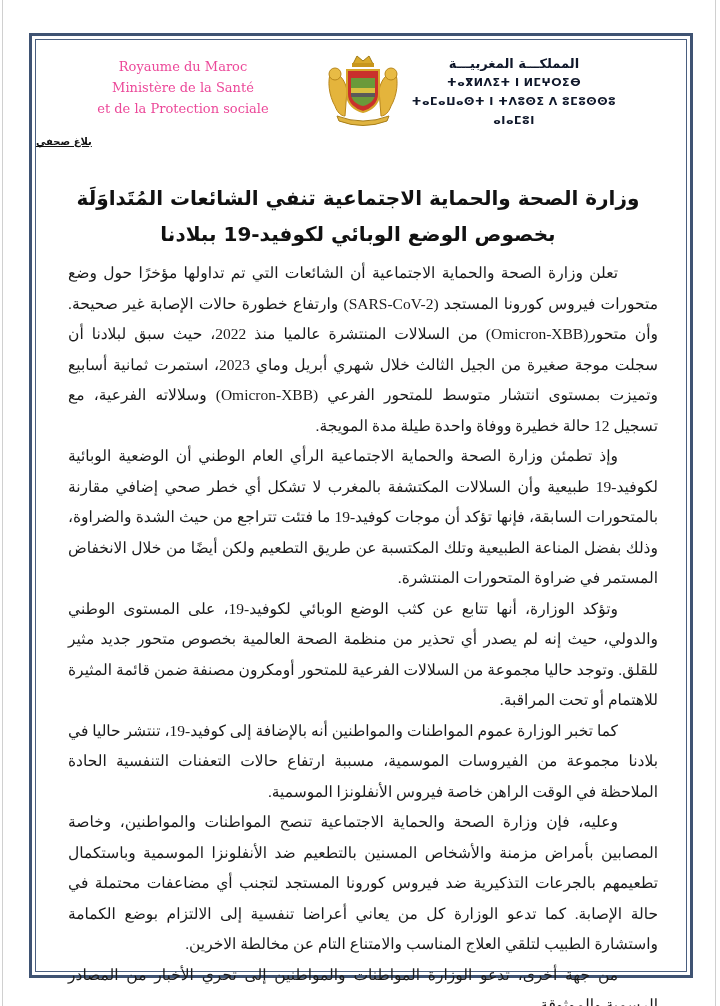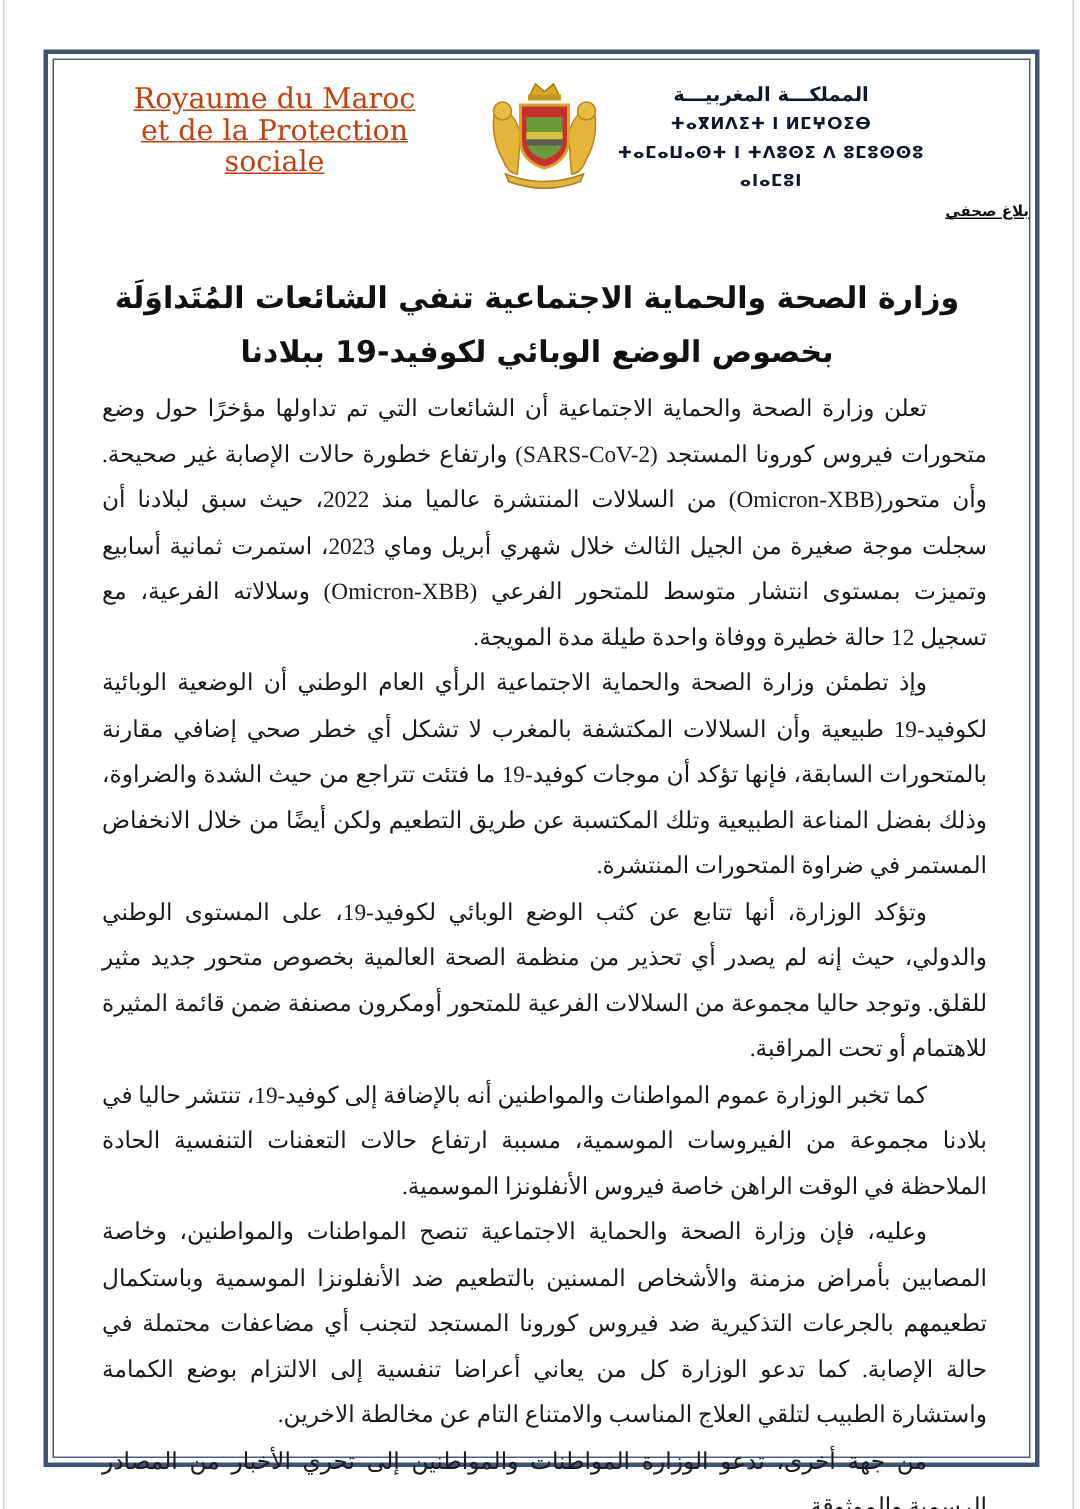--- a/index.html
+++ b/index.html
@@ -15,30 +15,30 @@
       position: absolute; left: 29px; top: 33px; width: 664px; height: 945px;
       border: 3px solid #3f5373; box-sizing: border-box;
     }
     .frame-inner {
       position: absolute; left: 3px; top: 3px; right: 3px; bottom: 3px;
       border: 1px solid #4a5f80; box-sizing: border-box;
     }
     .header { position: absolute; left: 0; top: 0; width: 100%; height: 110px; }
     .fr-block {
       position: absolute; left: 32px; top: 16px; width: 230px; text-align: center;
-      font-family: "DejaVu Serif", serif; font-size: 19px; line-height: 21px; color: #c2410c; text-decoration: underline;
+      font-family: "DejaVu Serif", serif; font-size: 13px; line-height: 21px; color: #ec4899;
     }
     .emblem { position: absolute; left: 287px; top: 10px; width: 80px; height: 78px; }
     .ar-block {
       position: absolute; right: 52px; top: 14px; width: 240px; text-align: center;
       direction: rtl; font-family: "DejaVu Sans", sans-serif; font-size: 13px; line-height: 19px; color: #0f172a; font-weight: bold;
     }
     .tifinagh { direction: ltr; font-size: 11px; letter-spacing: 0.5px; }
     .press-label {
-      position: absolute; left: 0; right: 0; top: 96px; text-align: right;
+      position: absolute; left: 0; right: 0; top: 96px; text-align: left;
       font-size: 10px; font-weight: bold; text-decoration: underline; color: #111;
     }
     .press-date {
       position: absolute; left: 0; right: 0; top: 120px; text-align: center; direction: rtl;
       font-size: 11px; font-weight: bold; text-decoration: underline; color: #111;
     }
     .title {
       position: absolute; left: 20px; right: 26px; top: 140px; text-align: center; direction: rtl;
       font-size: 20px; font-weight: bold; line-height: 36px; color: #111;
     }
@@ -52,20 +52,21 @@
 <body>
 
 <div class="page-edge"></div>
 
 <div class="frame-outer">
   <div class="frame-inner">
 
     <div class="header">
       <div class="fr-block">
         <div>Royaume du Maroc</div>
+        <div>Ministère de la Santé</div>
         <div>et de la Protection sociale</div>
       </div>
 
       <div class="emblem">
         <svg width="80" height="78" viewBox="0 0 80 78">
 
           <path d="M30 14 L34 6 L40 11 L46 6 L50 14 Z" fill="#d9a92a" stroke="#a07a12" stroke-width="1"></path>
           <rect x="29" y="13" width="22" height="4" fill="#c8961c"></rect>
 
           <path d="M8 22 C4 30, 6 46, 12 56 C14 62, 18 66, 22 66 L24 40 C22 30, 16 22, 8 22 Z" fill="#e4b43c" stroke="#b8861a" stroke-width="1"></path>

